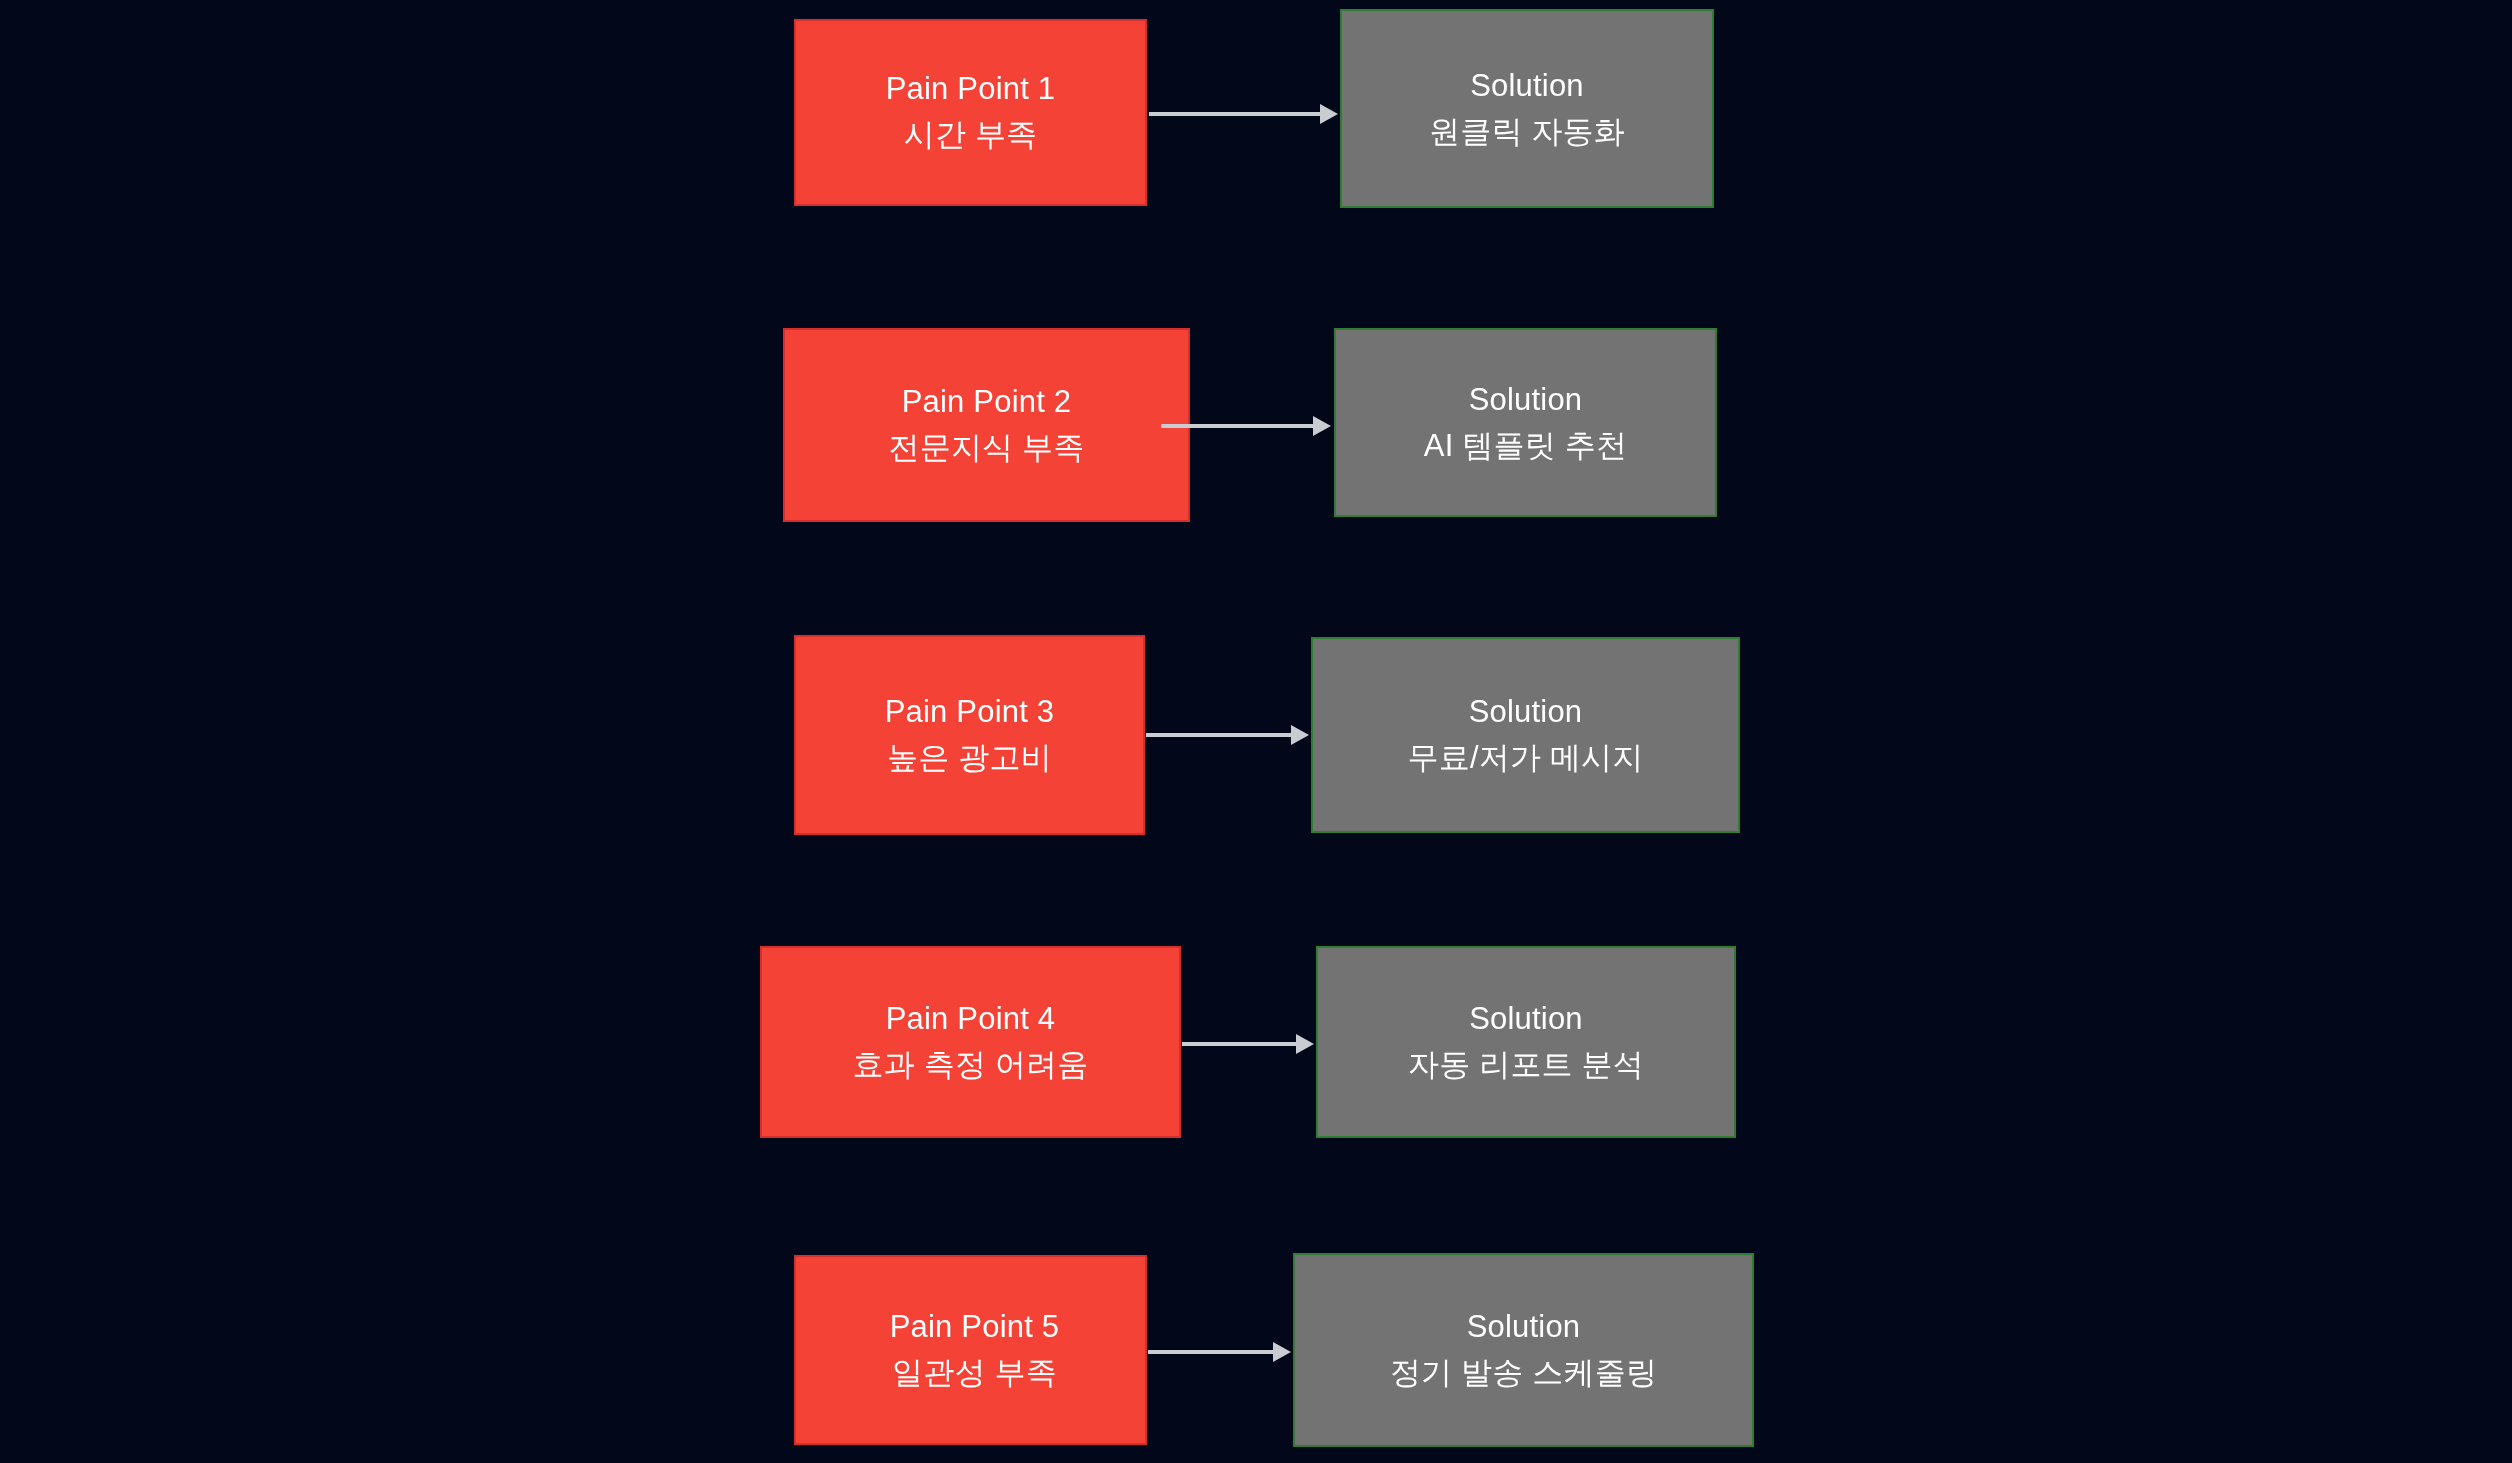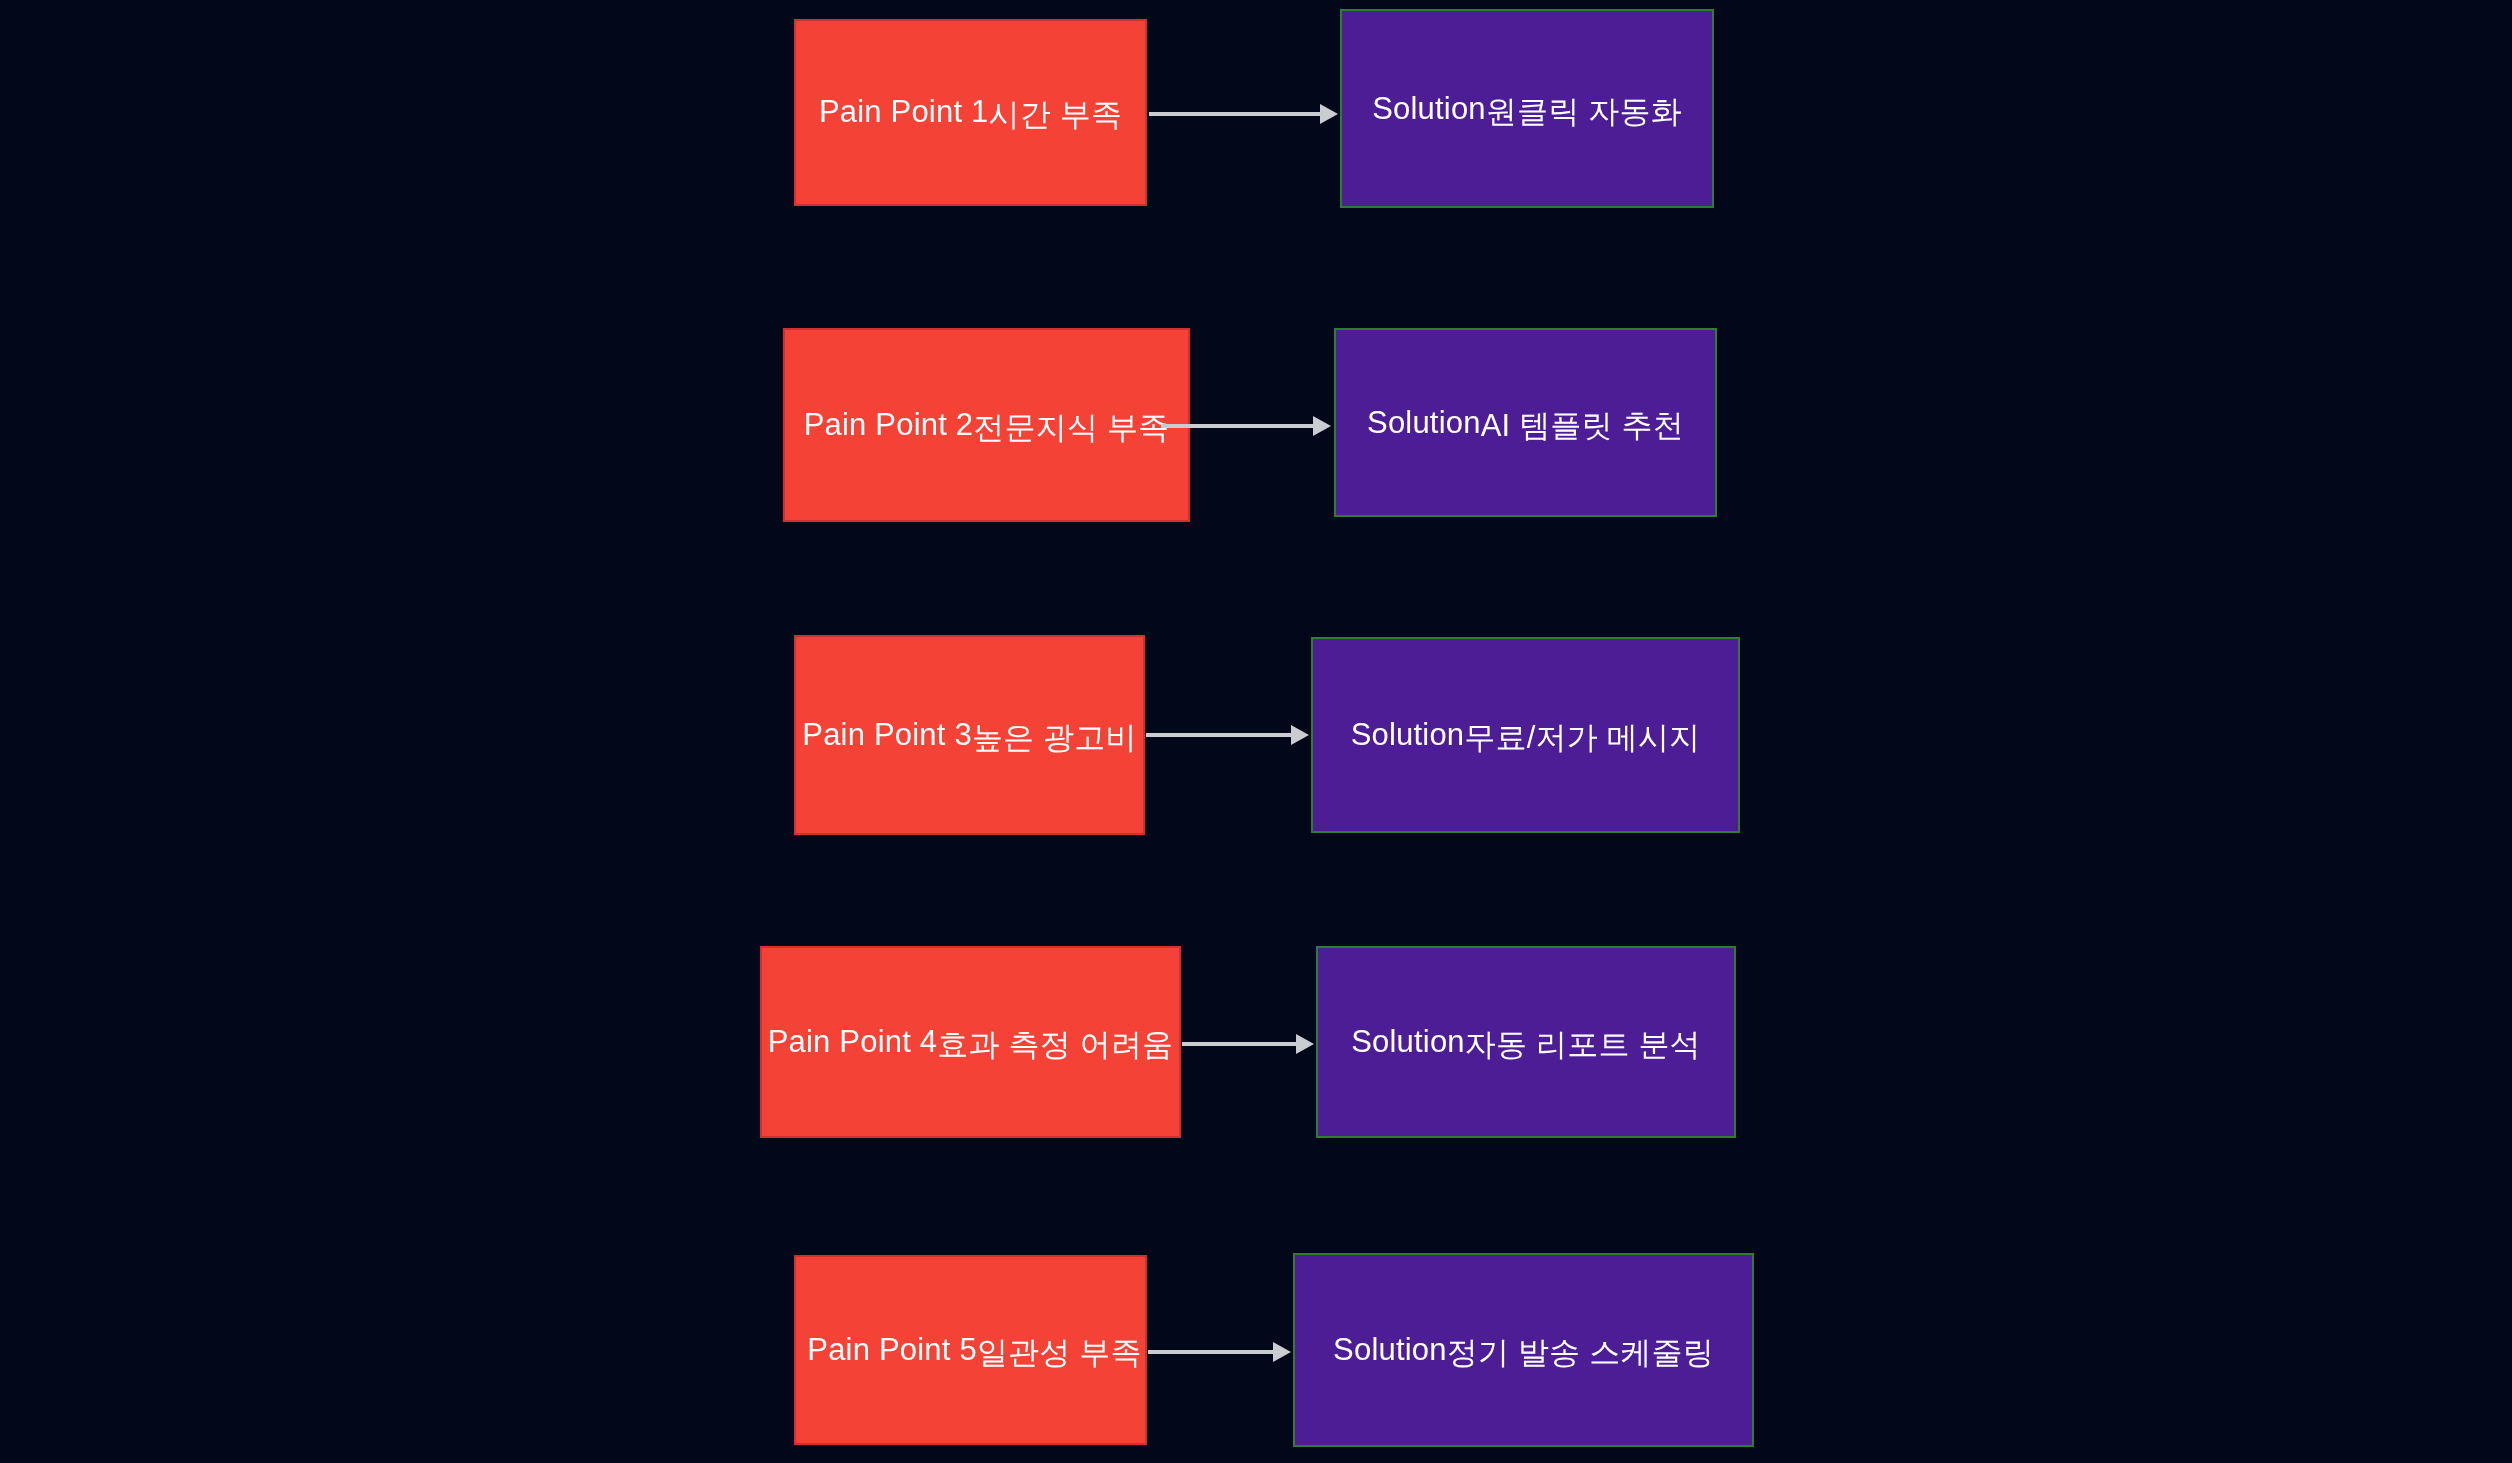--- a/index.html
+++ b/index.html
@@ -18,21 +18,21 @@
     position: relative;
     width: 2512px;
     height: 1464px;
     background: #03071a;
   }
 
   .node {
     position: absolute;
     box-sizing: border-box;
     display: flex;
-    flex-direction: row;
+    flex-direction: column;
     align-items: center;
     justify-content: center;
     text-align: center;
     color: #ffffff;
     line-height: 1.28;
     letter-spacing: 0.2px;
   }
   .node .line1 {
     font-size: 31px;
     font-weight: 400;
@@ -43,21 +43,21 @@
     font-weight: 400;
     white-space: nowrap;
     margin-top: 6px;
   }
 
   .node.pain {
     background: #f44336;
     border: 2.8px solid #d32f2f;
   }
   .node.solution {
-    background: #4c1d95;
+    background: #737373;
     border: 2.8px solid #2f7d33;
   }
 
   .edge {
     position: absolute;
     height: 0;
   }
   .edge .shaft {
     position: absolute;
     left: 0;

